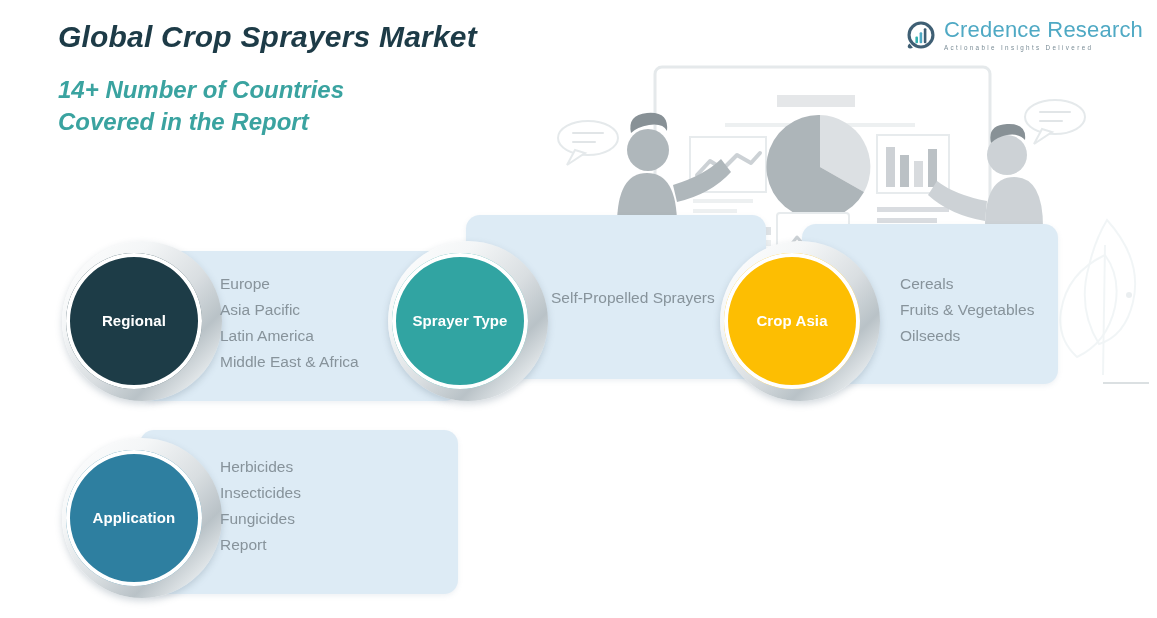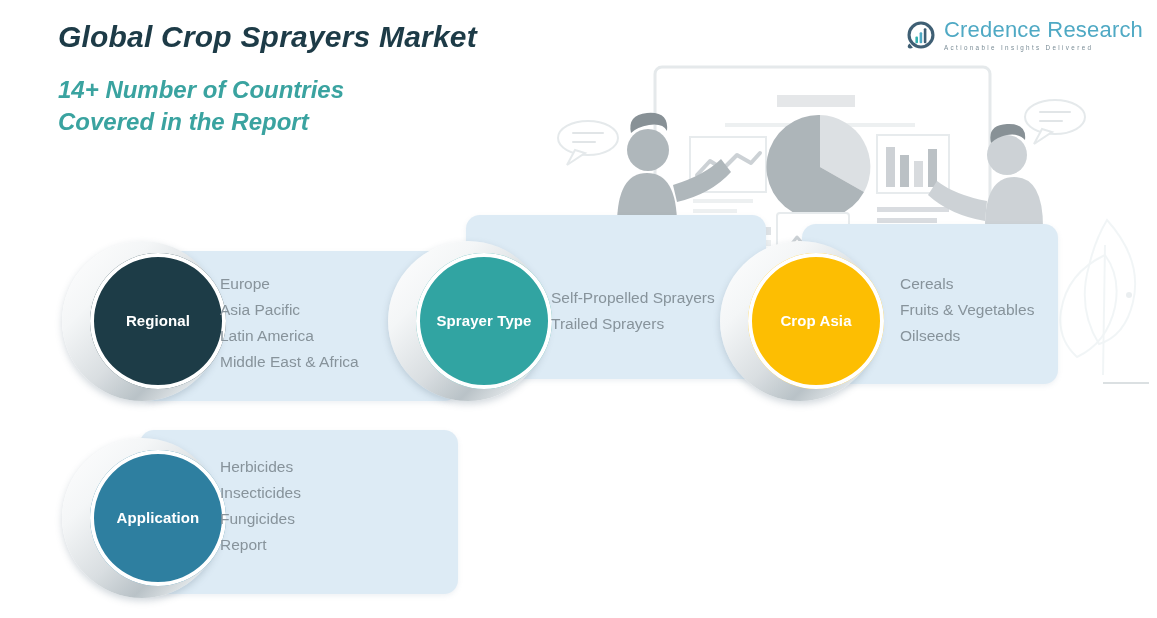--- a/index.html
+++ b/index.html
@@ -103,21 +103,21 @@
     top: 0;
     width: 160px;
     height: 160px;
     border-radius: 50%;
     background:
       linear-gradient(135deg, #ffffff 0%, #f4f6f7 28%, #d9dee1 54%, #b9c2c7 72%, #e9edef 88%, #ffffff 100%);
     box-shadow: 0 3px 7px rgba(110,130,145,.30);
   }
   .card-circle {
     position: absolute;
-    left: 28px;
+    left: 4px;
     top: 12px;
     width: 136px;
     height: 136px;
     border-radius: 50%;
     display: flex;
     align-items: center;
     justify-content: center;
     box-shadow: inset 0 0 0 4px #ffffff;
   }
   .card-circle-label {
@@ -248,21 +248,20 @@
 
   <div class="card" style="left:388px; top:241px;">
     <div class="card-panel" style="left:78px; top:-26px; width:300px; height:164px;"></div>
     <div class="card-ring">
       <div class="card-circle" style="background:#31a4a2;">
         <span class="card-circle-label">Sprayer Type</span>
       </div>
     </div>
     <div class="card-items" style="left:163px; top:16px;margin-top:28px;">
       <div>Self-Propelled Sprayers</div>
-      <div>Trailed Sprayers</div>
     </div>
   </div>
 
   <div class="card" style="left:720px; top:241px;">
     <div class="card-panel" style="left:82px; top:-17px; width:256px; height:160px;"></div>
     <div class="card-ring">
       <div class="card-circle" style="background:#fdbe02;">
         <span class="card-circle-label">Crop Asia</span>
       </div>
     </div>

